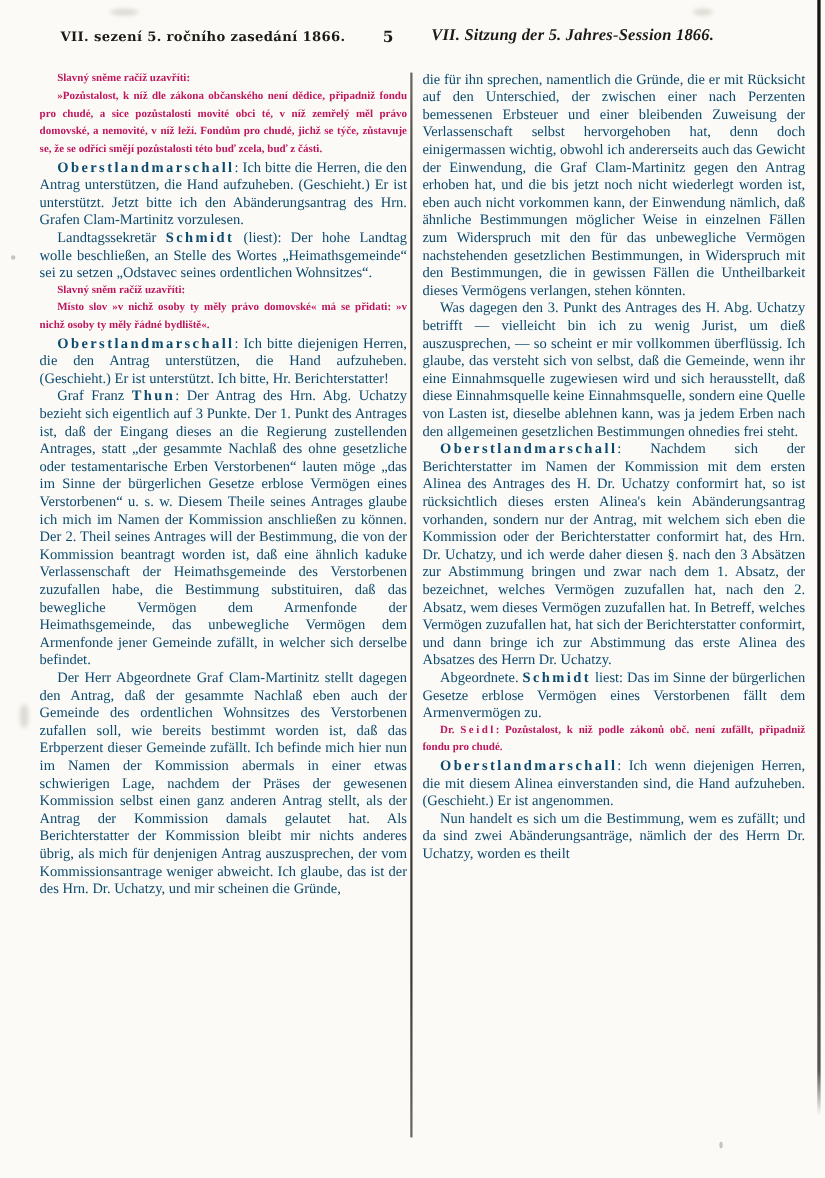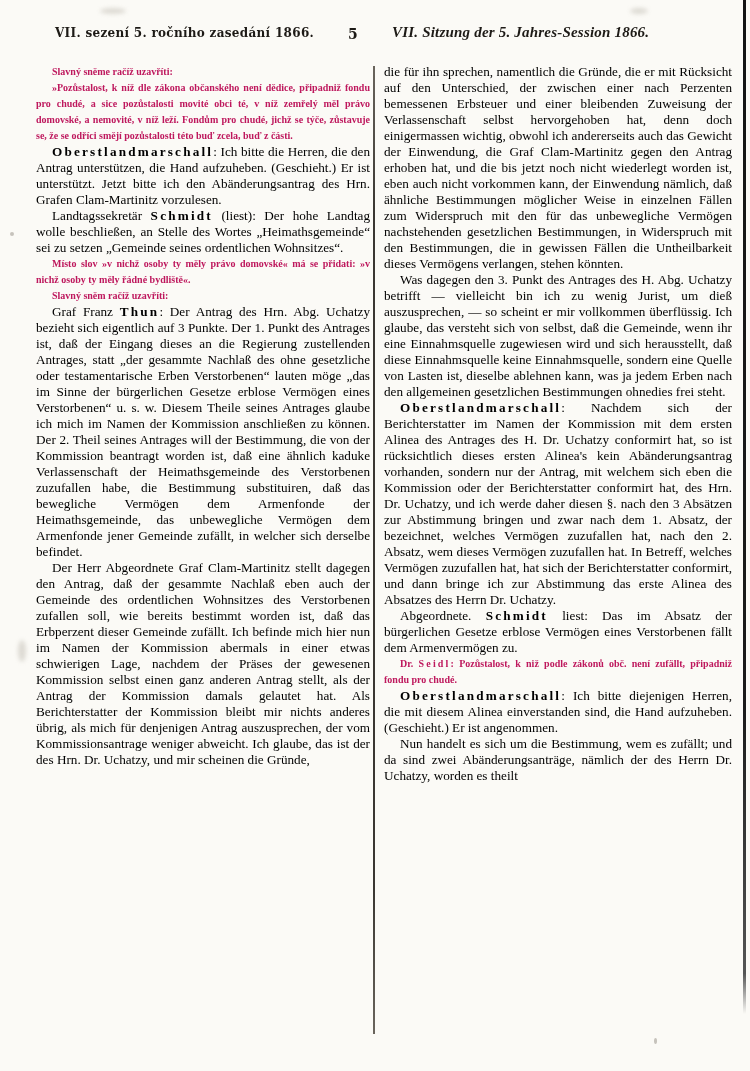--- a/index.html
+++ b/index.html
@@ -22,21 +22,21 @@
   #col-left{left:36px;width:334px;}
   #col-right{left:384px;width:348px;}
   .par{
     margin:0;
     font-size:13.2px;
     line-height:16px;
     text-align:justify;
     text-indent:16px;
   }
   .par.noindent{text-indent:0;}
-  .de{font-family:"Liberation Serif",serif;color:#000000;}
+  .de{font-family:"Liberation Serif",serif;color:#0c4a6e;}
   .cs{font-family:Liberation Serif, serif;font-weight:700;color:#be185d;font-size:10px;}
   .spaced{letter-spacing:2.2px;font-weight:700;}
   .cs .spaced{letter-spacing:2.2px;}
   
   #divider{
     position:absolute;left:373px;top:66px;width:2px;height:968px;
     background:linear-gradient(#6a655d, #3a3732 15%, #3a3732 85%, #6a655d);
   }
   
   #scan-edge{
@@ -57,33 +57,34 @@
     <span class="htitle" id="h-right">VII. Sitzung der 5. Jahres-Session 1866.</span>
   </div>
 
   <div id="divider"></div>
   <div id="scan-edge"></div>
 
   <div class="col" id="col-left">
       <p class="par cs"><span>Slavný sněme račíž uzavříti:</span></p>
       <p class="par cs"><span>»Pozůstalost, k níž dle zákona občanského není dědice, připadniž fondu pro chudé, a sice pozůstalosti movité obci té, v níž zemřelý měl právo domovské, a nemovité, v níž leží. Fondům pro chudé, jichž se týče, zůstavuje se, že se odříci smějí pozůstalosti této buď zcela, buď z části.</span></p>
       <p class="par de"><span class="spaced">Oberstlandmarschall</span><span>: Ich bitte die Herren, die den Antrag unterstützen, die Hand aufzuheben. (Geschieht.) Er ist unterstützt. Jetzt bitte ich den Abänderungsantrag des Hrn. Grafen Clam-Martinitz vorzulesen.</span></p>
-      <p class="par de"><span>Landtagssekretär </span><span class="spaced">Schmidt</span><span> (liest): Der hohe Landtag wolle beschließen, an Stelle des Wortes „Heimathsgemeinde“ sei zu setzen „Gemeinde seines ordentlichen Wohnsitzes“.</span></p>
+      <p class="par de"><span>Landtagssekretär </span><span class="spaced">Schmidt</span><span> (liest): Der hohe Landtag wolle beschließen, an Stelle des Wortes „Heimathsgemeinde“ sei zu setzen „Odstavec seines ordentlichen Wohnsitzes“.</span></p>
+      <p class="par cs"><span>Slavný sněm račíž uzavříti:</span></p>
       <p class="par cs"><span>Místo slov »v nichž osoby ty měly právo domovské« má se přidati: »v nichž osoby ty měly řádné bydliště«.</span></p>
-      <p class="par cs"><span>Slavný sněm račíž uzavříti:</span></p>
+      <p class="par de"><span class="spaced">Oberstlandmarschall</span><span>: Ich bitte diejenigen Herren, die den Antrag unterstützen, die Hand aufzuheben. (Geschieht.) Er ist unterstützt. Ich bitte, Hr. Berichterstatter!</span></p>
       <p class="par de"><span>Graf Franz </span><span class="spaced">Thun</span><span>: Der Antrag des Hrn. Abg. Uchatzy bezieht sich eigentlich auf 3 Punkte. Der 1. Punkt des Antrages ist, daß der Eingang dieses an die Regierung zustellenden Antrages, statt „der gesammte Nachlaß des ohne gesetzliche oder testamentarische Erben Verstorbenen“ lauten möge „das im Sinne der bürgerlichen Gesetze erblose Vermögen eines Verstorbenen“ u. s. w. Diesem Theile seines Antrages glaube ich mich im Namen der Kommission anschließen zu können. Der 2. Theil seines Antrages will der Bestimmung, die von der Kommission beantragt worden ist, daß eine ähnlich kaduke Verlassenschaft der Heimathsgemeinde des Verstorbenen zuzufallen habe, die Bestimmung substituiren, daß das bewegliche Vermögen dem Armenfonde der Heimathsgemeinde, das unbewegliche Vermögen dem Armenfonde jener Gemeinde zufällt, in welcher sich derselbe befindet.</span></p>
       <p class="par de"><span>Der Herr Abgeordnete Graf Clam-Martinitz stellt dagegen den Antrag, daß der gesammte Nachlaß eben auch der Gemeinde des ordentlichen Wohnsitzes des Verstorbenen zufallen soll, wie bereits bestimmt worden ist, daß das Erbperzent dieser Gemeinde zufällt. Ich befinde mich hier nun im Namen der Kommission abermals in einer etwas schwierigen Lage, nachdem der Präses der gewesenen Kommission selbst einen ganz anderen Antrag stellt, als der Antrag der Kommission damals gelautet hat. Als Berichterstatter der Kommission bleibt mir nichts anderes übrig, als mich für denjenigen Antrag auszusprechen, der vom Kommissionsantrage weniger abweicht. Ich glaube, das ist der des Hrn. Dr. Uchatzy, und mir scheinen die Gründe,</span></p>
     </div>
   <div class="col" id="col-right">
       <p class="par de noindent"><span>die für ihn sprechen, namentlich die Gründe, die er mit Rücksicht auf den Unterschied, der zwischen einer nach Perzenten bemessenen Erbsteuer und einer bleibenden Zuweisung der Verlassenschaft selbst hervorgehoben hat, denn doch einigermassen wichtig, obwohl ich andererseits auch das Gewicht der Einwendung, die Graf Clam-Martinitz gegen den Antrag erhoben hat, und die bis jetzt noch nicht wiederlegt worden ist, eben auch nicht vorkommen kann, der Einwendung nämlich, daß ähnliche Bestimmungen möglicher Weise in einzelnen Fällen zum Widerspruch mit den für das unbewegliche Vermögen nachstehenden gesetzlichen Bestimmungen, in Widerspruch mit den Bestimmungen, die in gewissen Fällen die Untheilbarkeit dieses Vermögens verlangen, stehen könnten.</span></p>
       <p class="par de"><span>Was dagegen den 3. Punkt des Antrages des H. Abg. Uchatzy betrifft — vielleicht bin ich zu wenig Jurist, um dieß auszusprechen, — so scheint er mir vollkommen überflüssig. Ich glaube, das versteht sich von selbst, daß die Gemeinde, wenn ihr eine Einnahmsquelle zugewiesen wird und sich herausstellt, daß diese Einnahmsquelle keine Einnahmsquelle, sondern eine Quelle von Lasten ist, dieselbe ablehnen kann, was ja jedem Erben nach den allgemeinen gesetzlichen Bestimmungen ohnedies frei steht.</span></p>
       <p class="par de"><span class="spaced">Oberstlandmarschall</span><span>: Nachdem sich der Berichterstatter im Namen der Kommission mit dem ersten Alinea des Antrages des H. Dr. Uchatzy conformirt hat, so ist rücksichtlich dieses ersten Alinea's kein Abänderungsantrag vorhanden, sondern nur der Antrag, mit welchem sich eben die Kommission oder der Berichterstatter conformirt hat, des Hrn. Dr. Uchatzy, und ich werde daher diesen §. nach den 3 Absätzen zur Abstimmung bringen und zwar nach dem 1. Absatz, der bezeichnet, welches Vermögen zuzufallen hat, nach den 2. Absatz, wem dieses Vermögen zuzufallen hat. In Betreff, welches Vermögen zuzufallen hat, hat sich der Berichterstatter conformirt, und dann bringe ich zur Abstimmung das erste Alinea des Absatzes des Herrn Dr. Uchatzy.</span></p>
-      <p class="par de"><span>Abgeordnete. </span><span class="spaced">Schmidt</span><span> liest: Das im Absatz der bürgerlichen Gesetze erblose Vermögen eines Verstorbenen fällt dem Armenvermögen zu.</span></p>
+      <p class="par de"><span>Abgeordnete. </span><span class="spaced">Schmidt</span><span> liest: Das im Sinne der bürgerlichen Gesetze erblose Vermögen eines Verstorbenen fällt dem Armenvermögen zu.</span></p>
       <p class="par cs"><span>Dr. </span><span class="spaced">Seidl</span><span>: Pozůstalost, k niž podle zákonů obč. není zufällt, připadniž fondu pro chudé.</span></p>
-      <p class="par de"><span class="spaced">Oberstlandmarschall</span><span>: Ich bitte diejenigen Herren, die mit diesem Alinea einverstanden sind, die Hand aufzuheben. (Geschieht.) Er ist angenommen.</span></p>
+      <p class="par de"><span class="spaced">Oberstlandmarschall</span><span>: Ich wenn diejenigen Herren, die mit diesem Alinea einverstanden sind, die Hand aufzuheben. (Geschieht.) Er ist angenommen.</span></p>
       <p class="par de"><span>Nun handelt es sich um die Bestimmung, wem es zufällt; und da sind zwei Abänderungsanträge, nämlich der des Herrn Dr. Uchatzy, worden es theilt</span></p>
     </div>
 
   <div class="speck" style="left:654px;top:1038px;width:3px;height:6px;"></div>
   <div class="speck" style="left:10px;top:232px;width:4px;height:4px;"></div>
   <div class="smudge" style="left:630px;top:8px;width:18px;height:6px;"></div>
   <div class="smudge" style="left:100px;top:8px;width:26px;height:6px;"></div>
   <div class="smudge" style="left:18px;top:640px;width:8px;height:22px;"></div>
 </div>
 

